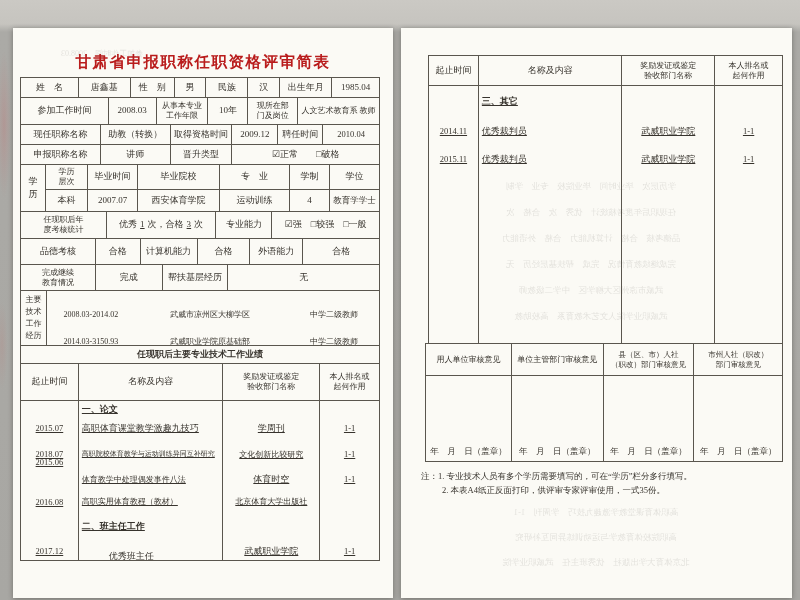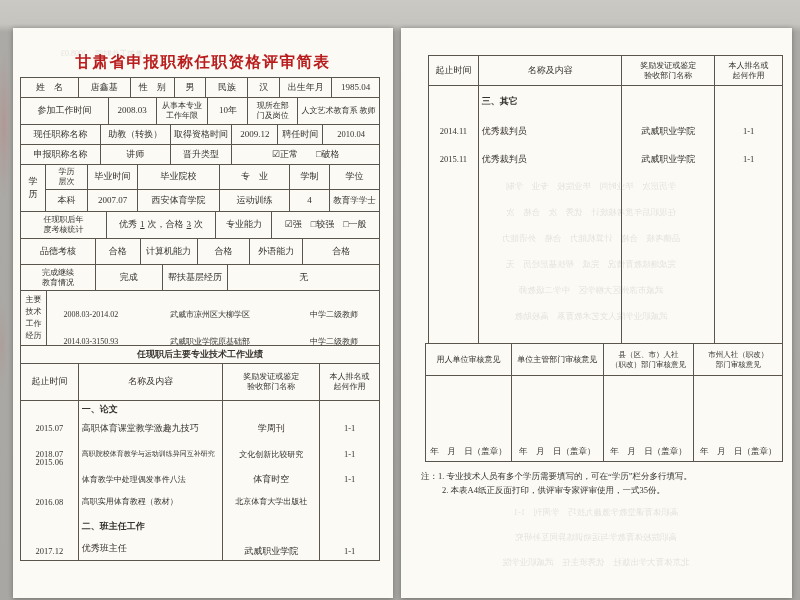--- a/index.html
+++ b/index.html
@@ -24,21 +24,21 @@
     font-size:15.5px;font-weight:bold;letter-spacing:1.5px;color:#b91c1c;}
 
   .tbl{position:absolute;border-top:1px solid #5a564e;border-left:1px solid #5a564e;
     box-sizing:border-box;z-index:2;}
   .trow{display:flex;}
   .td{box-sizing:border-box;border-right:1px solid #5a564e;border-bottom:1px solid #5a564e;
     display:flex;align-items:center;justify-content:center;text-align:center;
     white-space:pre-line;overflow:hidden;font-size:9px;line-height:1.25;padding:0 1px;}
   .group{display:flex;flex-direction:column;}
   .tallcol{display:block;position:relative;}
-  .entry{position:absolute;left:0;right:0;text-align:center;line-height:1.2;}
+  .entry{position:absolute;left:0;right:0;text-align:center;line-height:1.2;text-decoration:underline;}
   .entry.nm{text-align:left;padding:0 3px;}
   .fs7{font-size:7px;}.fs75{font-size:7.5px;}.fs8{font-size:8px;}.fs85{font-size:8.5px;}
   .bold{font-weight:bold;}
   .vside{white-space:pre-line;line-height:1.5;}
   u{text-decoration:underline;padding:0 3px;font-size:9px;}
   .career-line{display:flex;white-space:nowrap;font-size:8px;line-height:15px;text-align:center;}
   .career-line .p{width:80px;}
   .career-line .o{width:158px;}
   .career-line .t{flex:1;}
   .stampcell{align-items:flex-end;padding-bottom:4px;}
@@ -194,21 +194,21 @@
         <div class="entry fs85" style="top:96px;">2016.08</div>
         <div class="entry fs85" style="top:145px;">2017.12</div>
       </div>
       <div class="td tallcol" style="width:145px;">
         <div class="entry nm bold" style="top:3px;">一、论文</div>
         <div class="entry nm" style="top:22px;">高职体育课堂教学激趣九技巧</div>
         <div class="entry nm fs7" style="top:49px;">高职院校体育教学与运动训练异同互补研究</div>
         <div class="entry nm fs8" style="top:74px;">体育教学中处理偶发事件八法</div>
         <div class="entry nm fs8" style="top:96px;">高职实用体育教程（教材）</div>
         <div class="entry nm bold" style="top:120px;">二、班主任工作</div>
-        <div class="entry nm" style="top:142px;">优秀班主任</div>
+        <div class="entry nm" style="top:150px;margin-left:27px;">优秀班主任</div>
       </div>
       <div class="td tallcol" style="width:97px;">
         <div class="entry" style="top:22px;">学周刊</div>
         <div class="entry fs8" style="top:49px;">文化创新比较研究</div>
         <div class="entry" style="top:73px;">体育时空</div>
         <div class="entry fs8" style="top:96px;">北京体育大学出版社</div>
         <div class="entry" style="top:145px;">武威职业学院</div>
       </div>
       <div class="td tallcol" style="width:60px;">
         <div class="entry fs85" style="top:22px;">1-1</div>

